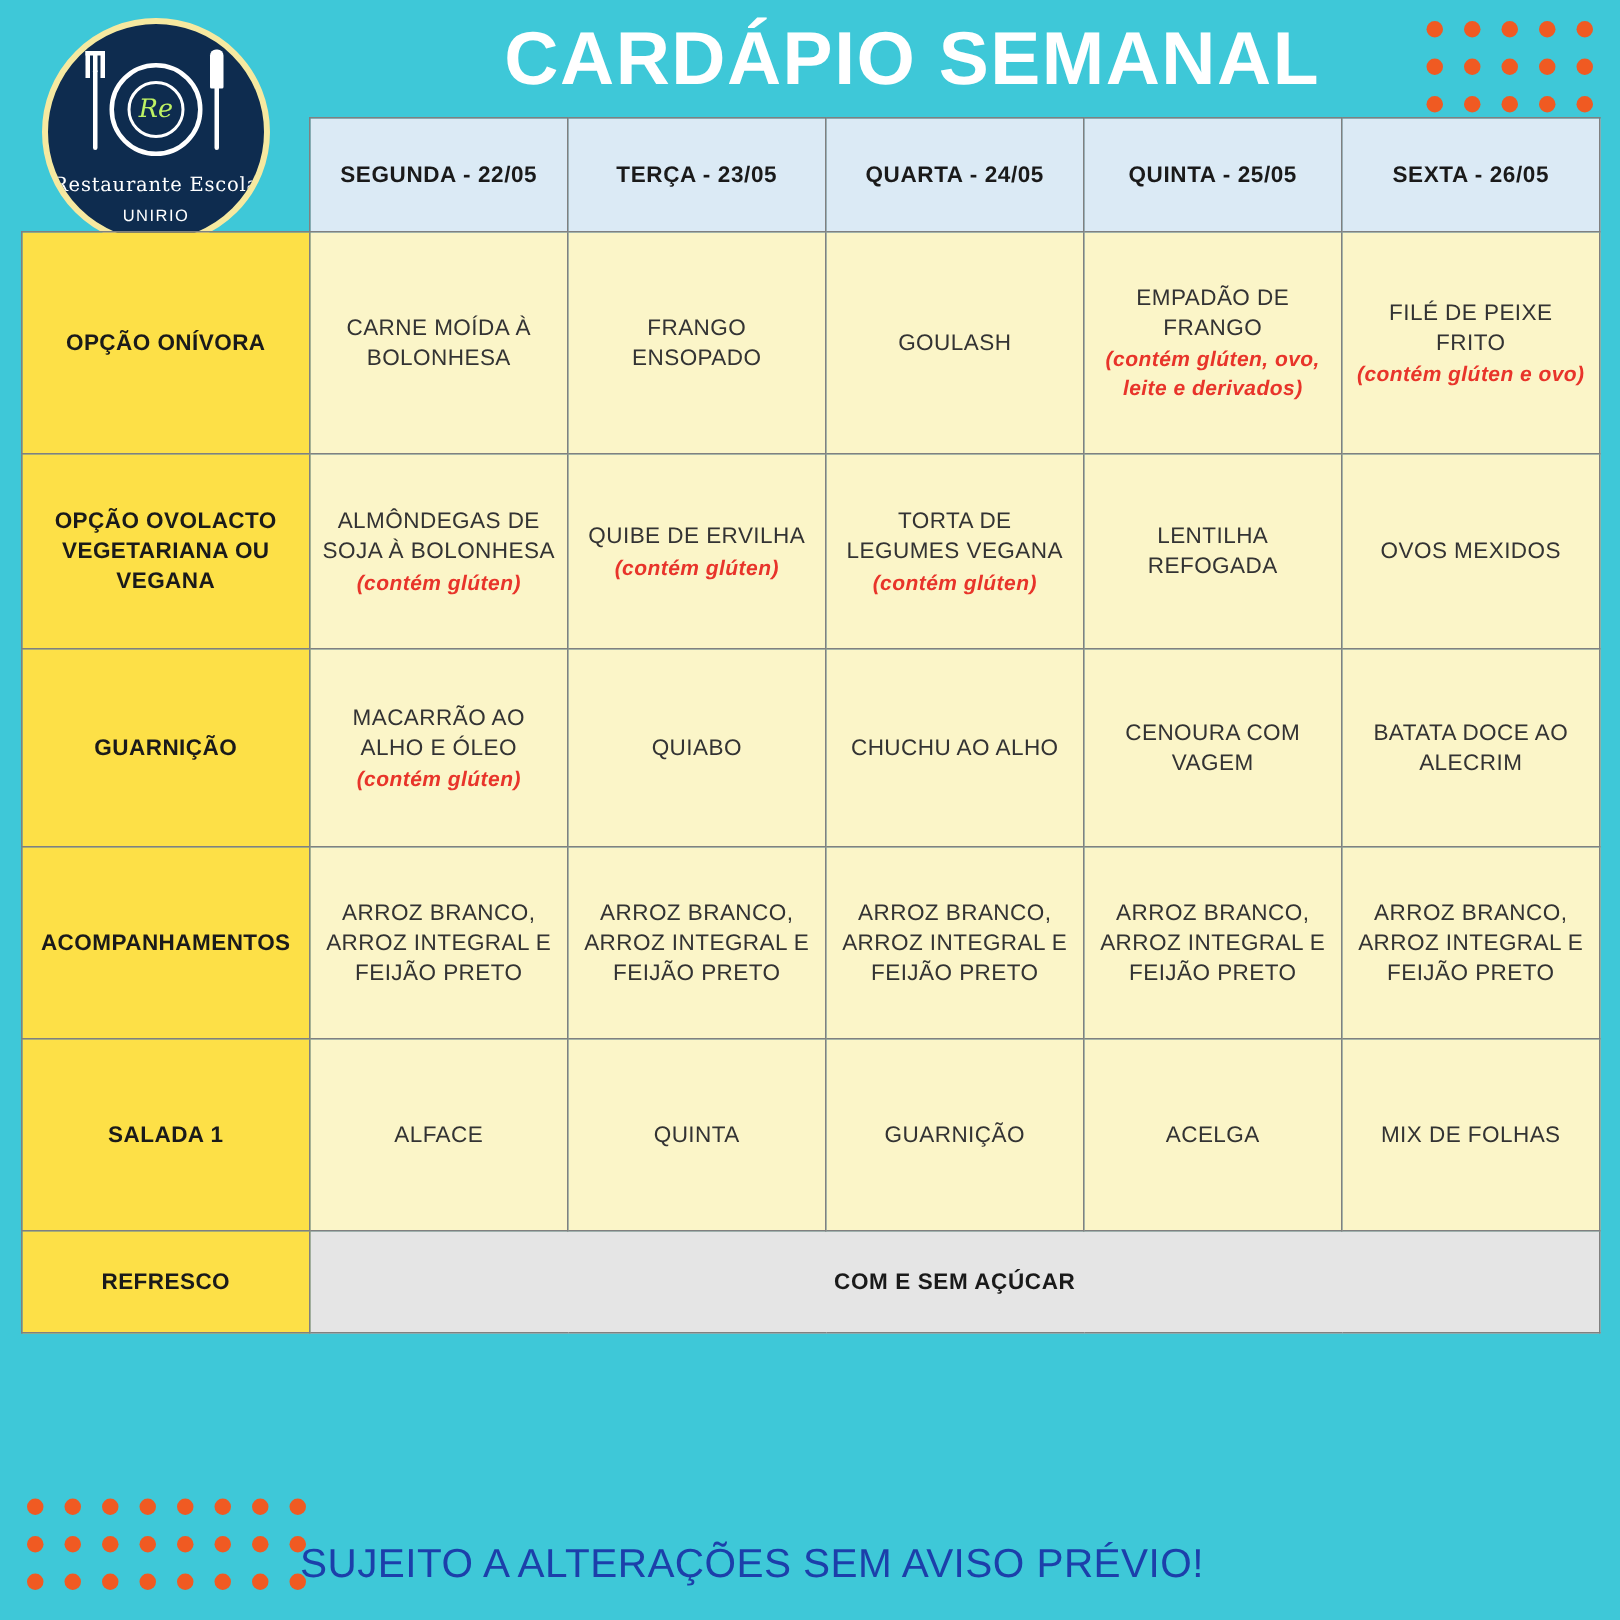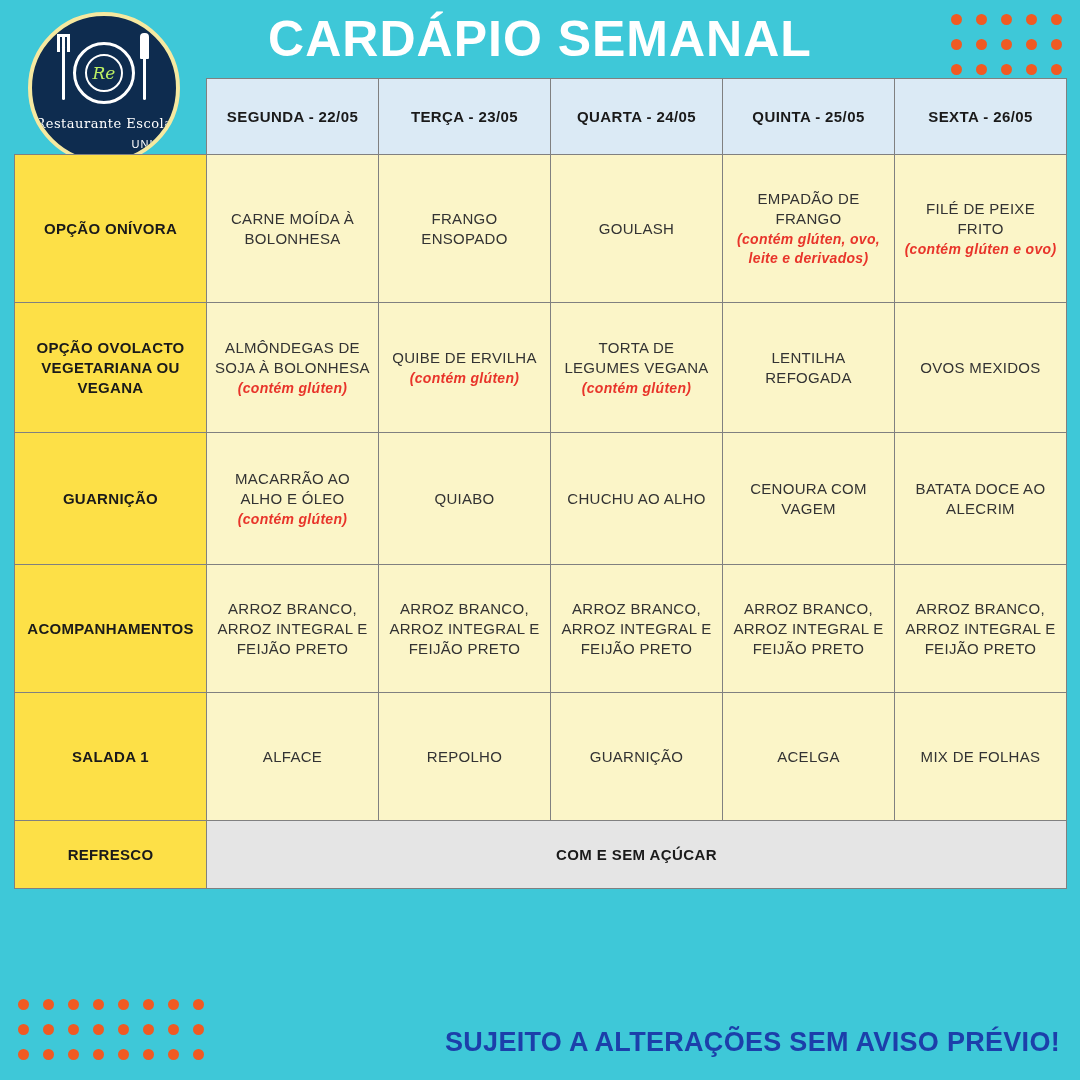--- a/index.html
+++ b/index.html
@@ -21,21 +21,21 @@
     top: 0;
     left: 0;
     width: 1080px;
     height: 78px;
   }
   .title {
     position: absolute;
     left: 200px;
     top: 8px;
     width: 680px;
-    text-align: center;
+    text-align: right;
     color: #ffffff;
     font-size: 50px;
     font-weight: bold;
     letter-spacing: 1px;
     line-height: 62px;
     white-space: nowrap;
   }
 
   
   .dots {
@@ -163,21 +163,21 @@
     font-family: "DejaVu Serif", serif;
     font-size: 13px;
     color: #ffffff;
     letter-spacing: 0.5px;
   }
   .logo-sub {
     position: absolute;
     left: 0;
     right: 0;
     top: 122px;
-    text-align: right;
+    text-align: center;
     font-size: 11px;
     color: #ffffff;
     letter-spacing: 1px;
   }
 
   
   .table-wrap {
     position: absolute;
     left: 14px;
     top: 78px;
@@ -258,24 +258,24 @@
     left: 0;
     bottom: 0;
     width: 1080px;
     height: 78px;
   }
   .footer-text {
     position: absolute;
     left: 200px;
     width: 860px;
     bottom: 22px;
-    text-align: right;
+    text-align: left;
     color: #1c3faa;
     font-size: 27px;
-    font-weight: bold;
+    font-weight: normal;
     letter-spacing: 0.3px;
     white-space: nowrap;
   }
 </style>
 </head>
 <body>
 
 <div class="header">
   <div class="title">CARDÁPIO SEMANAL</div>
   <div class="dots dots-topright">
@@ -428,21 +428,21 @@
         </td>
       </tr>
 
       <tr class="r-salada1">
         <td class="rowhead">SALADA 1</td>
         <td class="cell">
           <span>ALFACE</span>
           
         </td>
         <td class="cell">
-          <span>REPOLHO</span>
+          <span>QUINTA</span>
           
         </td>
         <td class="cell">
           <span>GUARNIÇÃO</span>
           
         </td>
         <td class="cell">
           <span>ACELGA</span>
           
         </td>

